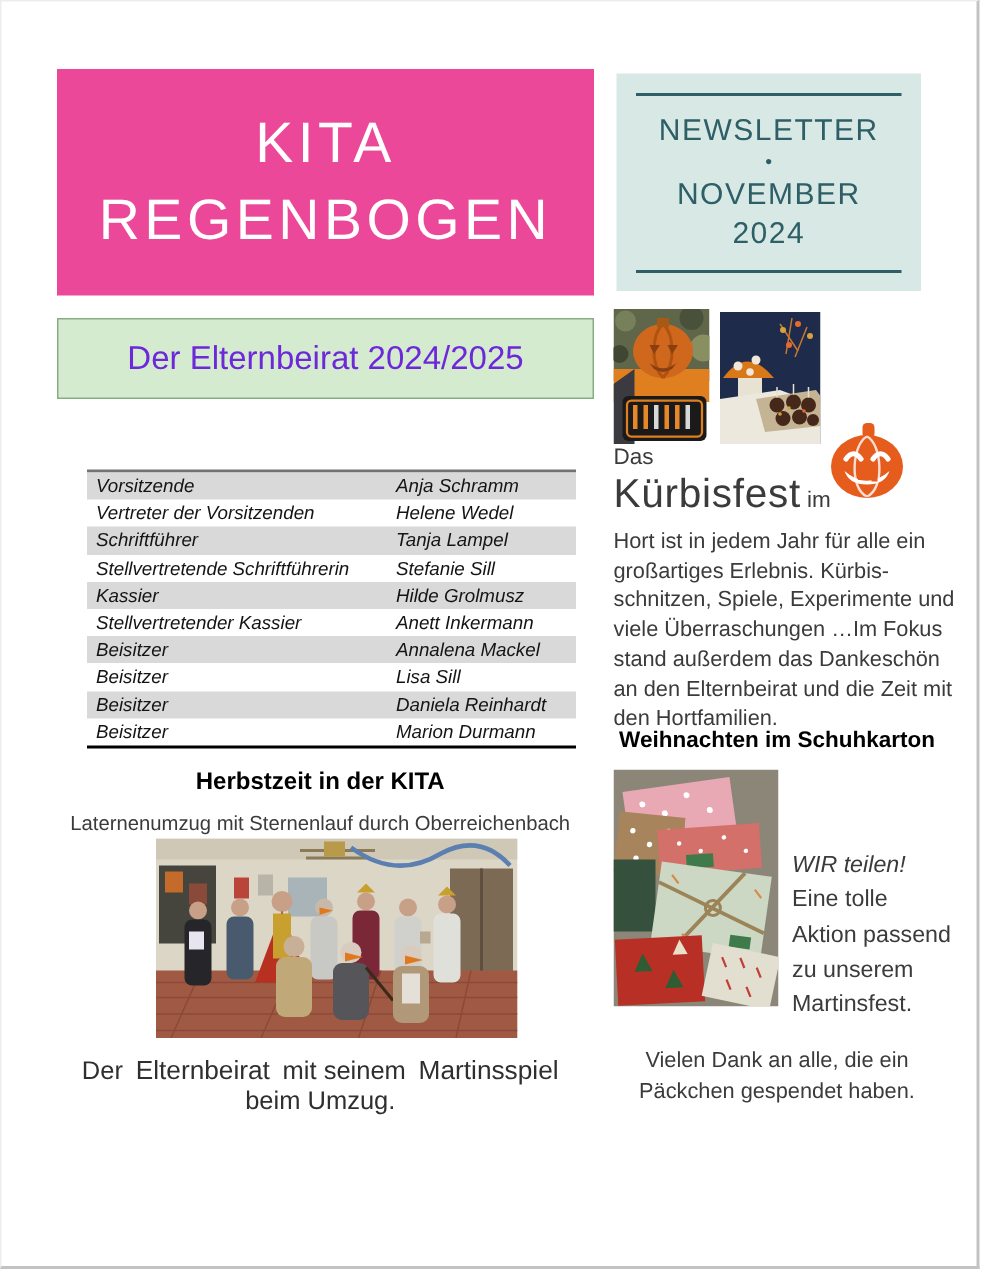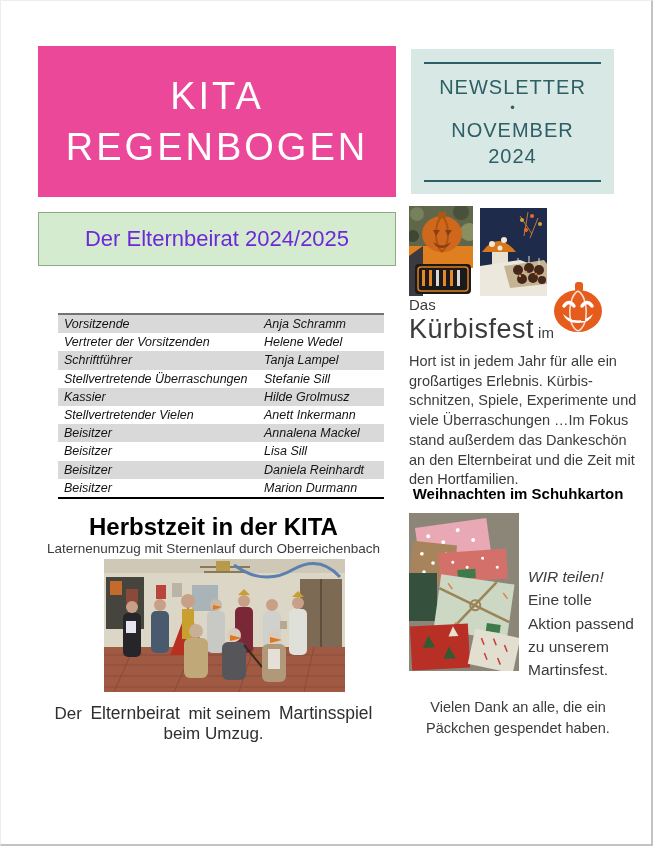--- a/index.html
+++ b/index.html
@@ -47,21 +47,21 @@
   
   .sk-heading{position:absolute;left:398px;top:484px;width:238px;text-align:center;
               font-size:15px;font-weight:bold;color:#000;}
   .wir-block{position:absolute;left:527px;top:524px;width:106px;color:#3b3b3b;font-size:15.5px;line-height:1.5;margin-top:40px;}
   .wir-highlight{font-style:italic;}
   .thanks{position:absolute;left:396px;top:696px;width:242px;text-align:center;
           font-size:14.5px;line-height:1.45;color:#3b3b3b;}
 
   
   .hz-heading{position:absolute;left:30px;top:512px;width:365px;text-align:center;
-              font-size:24px;font-weight:bold;color:#000;}
+              font-size:16px;font-weight:bold;color:#000;}
   .hz-sub{position:absolute;left:30px;top:540px;width:365px;text-align:center;
           font-size:13.5px;color:#3b3b3b;}
   .hz-caption{position:absolute;left:30px;top:702px;width:365px;text-align:center;color:#2f2f2f;}
   .cap-s{font-size:17px;} .cap-b{font-size:17.5px;}
   .hz-caption span{margin:0 2px;}
 </style>
 </head>
 <body>
 
 <div class="page">
@@ -91,29 +91,29 @@
       </div>
     <div class="trow">
         <span class="role">Vertreter der Vorsitzenden</span>
         <span class="name">Helene Wedel</span>
       </div>
     <div class="trow odd">
         <span class="role">Schriftführer</span>
         <span class="name">Tanja Lampel</span>
       </div>
     <div class="trow">
-        <span class="role">Stellvertretende Überraschungen</span>
+        <span class="role">Stellvertretende Schriftführerin</span>
         <span class="name">Stefanie Sill</span>
       </div>
     <div class="trow odd">
         <span class="role">Kassier</span>
         <span class="name">Hilde Grolmusz</span>
       </div>
     <div class="trow">
-        <span class="role">Stellvertretender Vielen</span>
+        <span class="role">Stellvertretender Kassier</span>
         <span class="name">Anett Inkermann</span>
       </div>
     <div class="trow odd">
         <span class="role">Beisitzer</span>
         <span class="name">Annalena Mackel</span>
       </div>
     <div class="trow">
         <span class="role">Beisitzer</span>
         <span class="name">Lisa Sill</span>
       </div>

